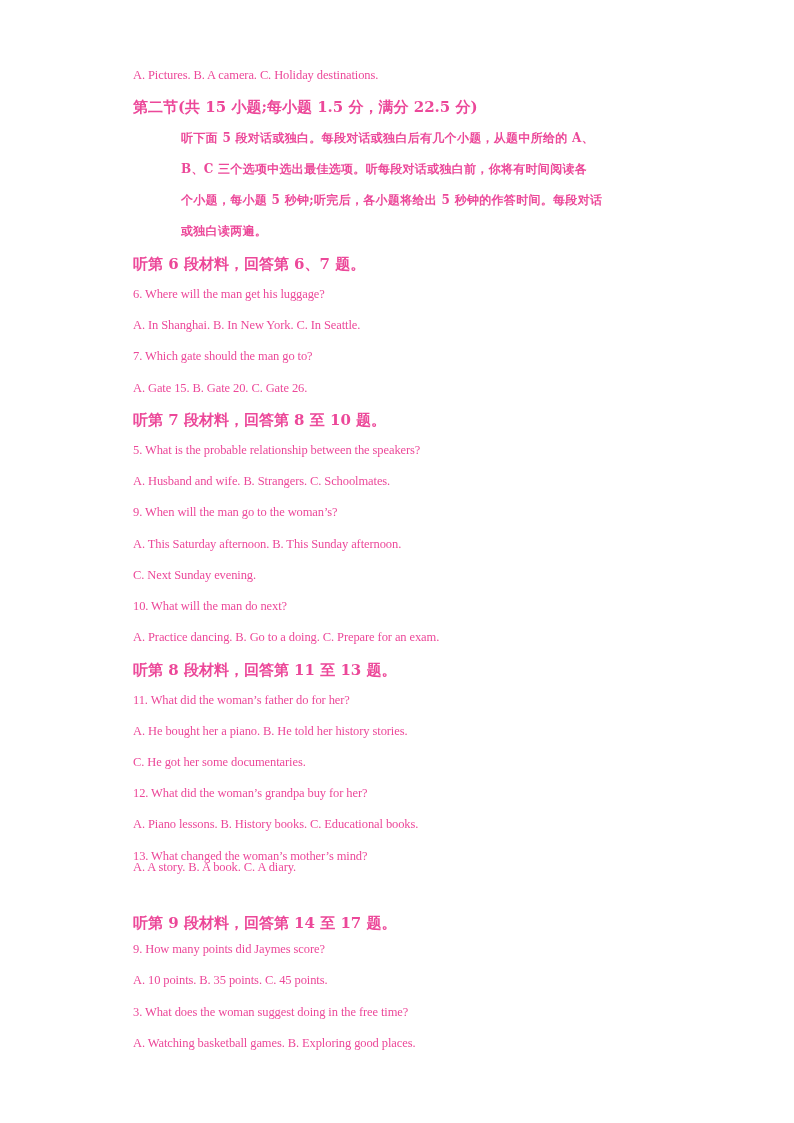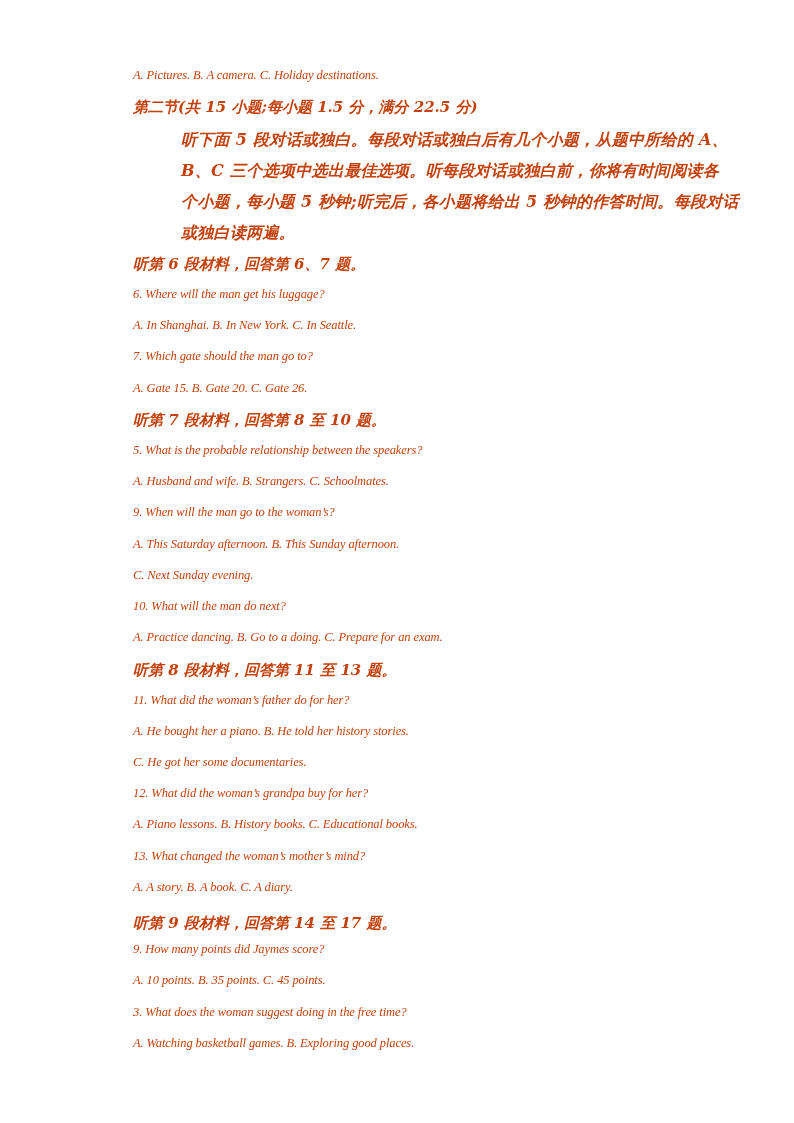--- a/index.html
+++ b/index.html
@@ -2,25 +2,24 @@
 <html><head>
   <meta charset="utf-8">
   <style>
     html, body { margin: 0; padding: 0; background: #ffffff; }
     body { width: 794px; height: 1123px; position: relative; overflow: hidden; color: #000; }
     .line {
       position: absolute;
       left: 133px;
       white-space: nowrap;
       font-family: "Liberation Serif", "DejaVu Serif", serif;
-      color: #c2410c;
-      font-style: italic;
+      color: #ec4899;
     }
     .en { font-size: 12.5px; letter-spacing: -0.1px; }
-    .cn { font-size: 16px; font-weight: bold; font-family: "DejaVu Serif", "Liberation Serif", serif; letter-spacing: 0.3px; padding-left: 48px; }
+    .cn { font-size: 12px; font-weight: bold; font-family: "DejaVu Serif", "Liberation Serif", serif; letter-spacing: 0.3px; padding-left: 48px; }
     .hd { font-size: 15px; font-weight: bold; font-family: "DejaVu Serif", "Liberation Serif", serif; }
   </style>
 </head>
 <body>
 
 <div>
   <div class="line en" style="top:68px">A. Pictures. B. A camera. C. Holiday  destinations.</div>
   <div class="line hd" style="top:98px">第二节(共 15 小题;每小题 1.5 分，满分 22.5 分)</div>
 
   <div>
@@ -50,21 +49,21 @@
   </div>
 
   <div>
     <div class="line hd" style="top:661px">听第 8 段材料，回答第 11 至 13 题。</div>
     <div class="line en" style="top:693px">11. What did the woman’s father do for her?</div>
     <div class="line en" style="top:724px">A.  He bought her a piano.   B.  He told her history stories.</div>
     <div class="line en" style="top:755px">C. He got her some documentaries.</div>
     <div class="line en" style="top:786px">12. What did the woman’s grandpa buy for her?</div>
     <div class="line en" style="top:817px">A.  Piano lessons. B.  History  books. C.  Educational  books.</div>
     <div class="line en" style="top:849px">13. What changed the woman’s mother’s mind?</div>
-    <div class="line en" style="top:880px">A.  A story. B.  A book.  C.  A diary.</div>
+    <div class="line en" style="top:860px">A.  A story. B.  A book.  C.  A diary.</div>
   </div>
 
   <div>
     <div class="line hd" style="top:914px">听第 9 段材料，回答第 14 至 17 题。</div>
     <div class="line en" style="top:942px">9. How many points did Jaymes score?</div>
     <div class="line en" style="top:973px">A.  10 points. B.  35 points. C.  45 points.</div>
     <div class="line en" style="top:1005px">3. What does the woman suggest doing in the free time?</div>
     <div class="line en" style="top:1036px">A.  Watching basketball games. B.  Exploring  good places.</div>
   </div>
 </div>

